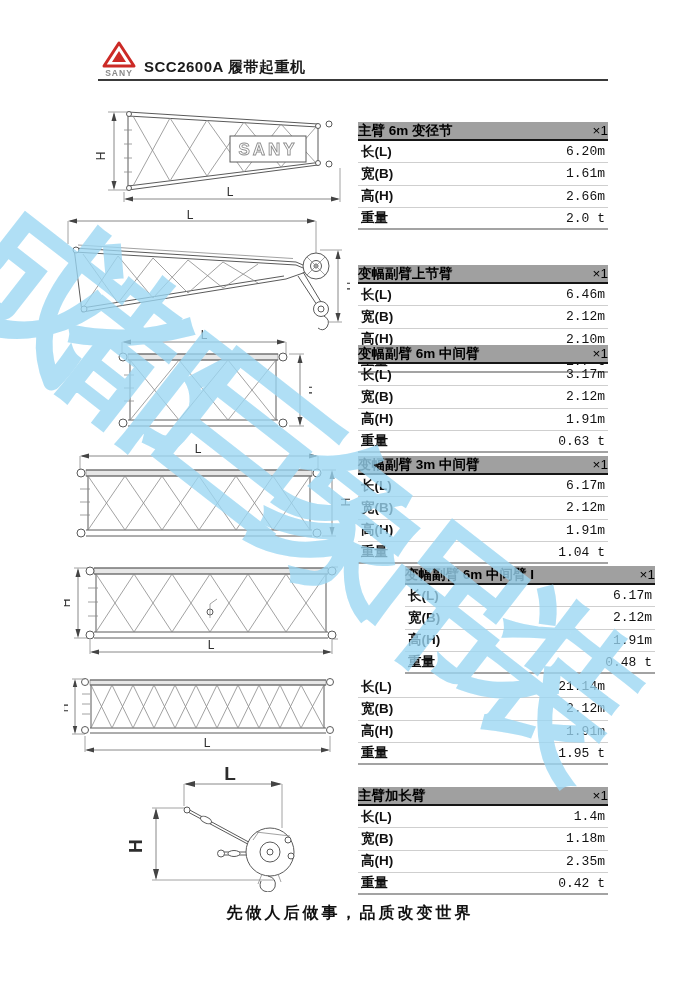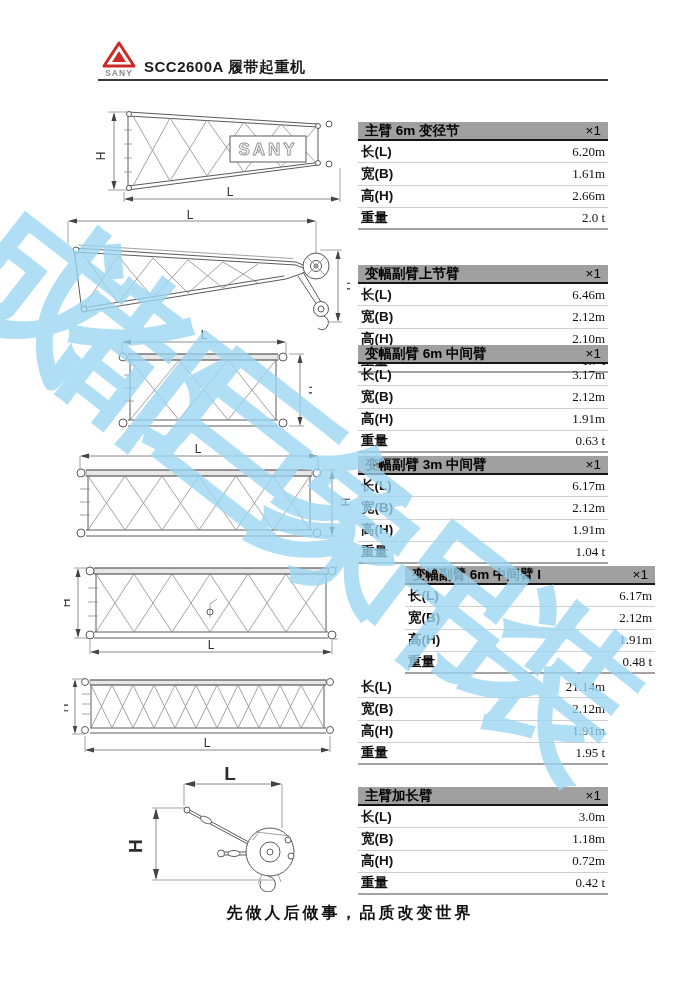--- a/index.html
+++ b/index.html
@@ -6,27 +6,27 @@
   html,body { width:700px; height:989px; }
   body { position:relative; background:#ffffff; font-family:"Liberation Sans", sans-serif; overflow:hidden; color:#111; }
 
   
   .hdr-logo { position:absolute; left:100px; top:40px; width:38px; height:38px; }
   .hdr-title { position:absolute; left:144px; top:58px; font-size:15px; font-weight:bold; color:#1a1a1a; letter-spacing:0.5px; }
   .hdr-rule { position:absolute; left:98px; top:79px; width:510px; height:2px; background:#3a3a3a; }
 
   
   .spec-table { position:absolute; left:358px; width:250px; }
-  .spec-head { height:19px; background:#a0a0a0; border-bottom:2px solid #151515; display:flex; justify-content:space-between; align-items:center; padding:0 7px; }
+  .spec-head { height:19px; background:#a0a0a0; border-bottom:2px solid #151515; display:flex; justify-content:space-between; align-items:center; padding:0 0; }
   .spec-title { font-size:13.5px; font-weight:bold; color:#000; white-space:nowrap; }
   .spec-qty { font-size:13.5px; color:#000; }
   .spec-row { height:22.3px; display:flex; justify-content:space-between; align-items:center; padding:7px 3px; border-bottom:1px solid #cfcfcf; }
   .spec-row:last-child { border-bottom:2px solid #a3a3a3; }
   .spec-label { font-size:13.5px; font-weight:bold; color:#111; }
-  .spec-value { font-size:13px; font-family:Liberation Serif, serif; color:#111; }
+  .spec-value { font-size:13px; font-family:Liberation Mono, monospace; color:#111; }
 
   
   .drawing { position:absolute; }
   .drawing line, .drawing path, .drawing polyline { stroke:#5a5a5a; stroke-width:1; fill:none; }
   .drawing .thin { stroke:#8a8a8a; stroke-width:0.8; }
   .drawing .dim { stroke:#6a6a6a; stroke-width:0.8; }
   .drawing .arr { fill:#444; stroke:none; }
   .drawing circle { stroke:#5a5a5a; stroke-width:1; fill:#ffffff; }
   .drawing rect { stroke:#5a5a5a; stroke-width:1; fill:#ffffff; }
   .drawing rect.gray { fill:#e7e7e7; stroke:#8a8a8a; stroke-width:0.7; }
@@ -351,29 +351,29 @@
     </div>
 </div>
 
 <div class="spec-table" style="top:787px;">
   <div class="spec-head">
     <span class="spec-title">主臂加长臂</span>
     <span class="spec-qty">×1</span>
   </div>
   <div class="spec-row">
       <span class="spec-label">长(L)</span>
-      <span class="spec-value">3.0m</span>
+      <span class="spec-value">1.4m</span>
     </div>
   <div class="spec-row">
       <span class="spec-label">宽(B)</span>
       <span class="spec-value">1.18m</span>
     </div>
   <div class="spec-row">
       <span class="spec-label">高(H)</span>
-      <span class="spec-value">0.72m</span>
+      <span class="spec-value">2.35m</span>
     </div>
   <div class="spec-row">
       <span class="spec-label">重量</span>
       <span class="spec-value">0.42 t</span>
     </div>
 </div>
 
 <div class="footer">先做人后做事，品质改变世界</div>
 
 <div class="watermark">成都巨象吊装</div>

